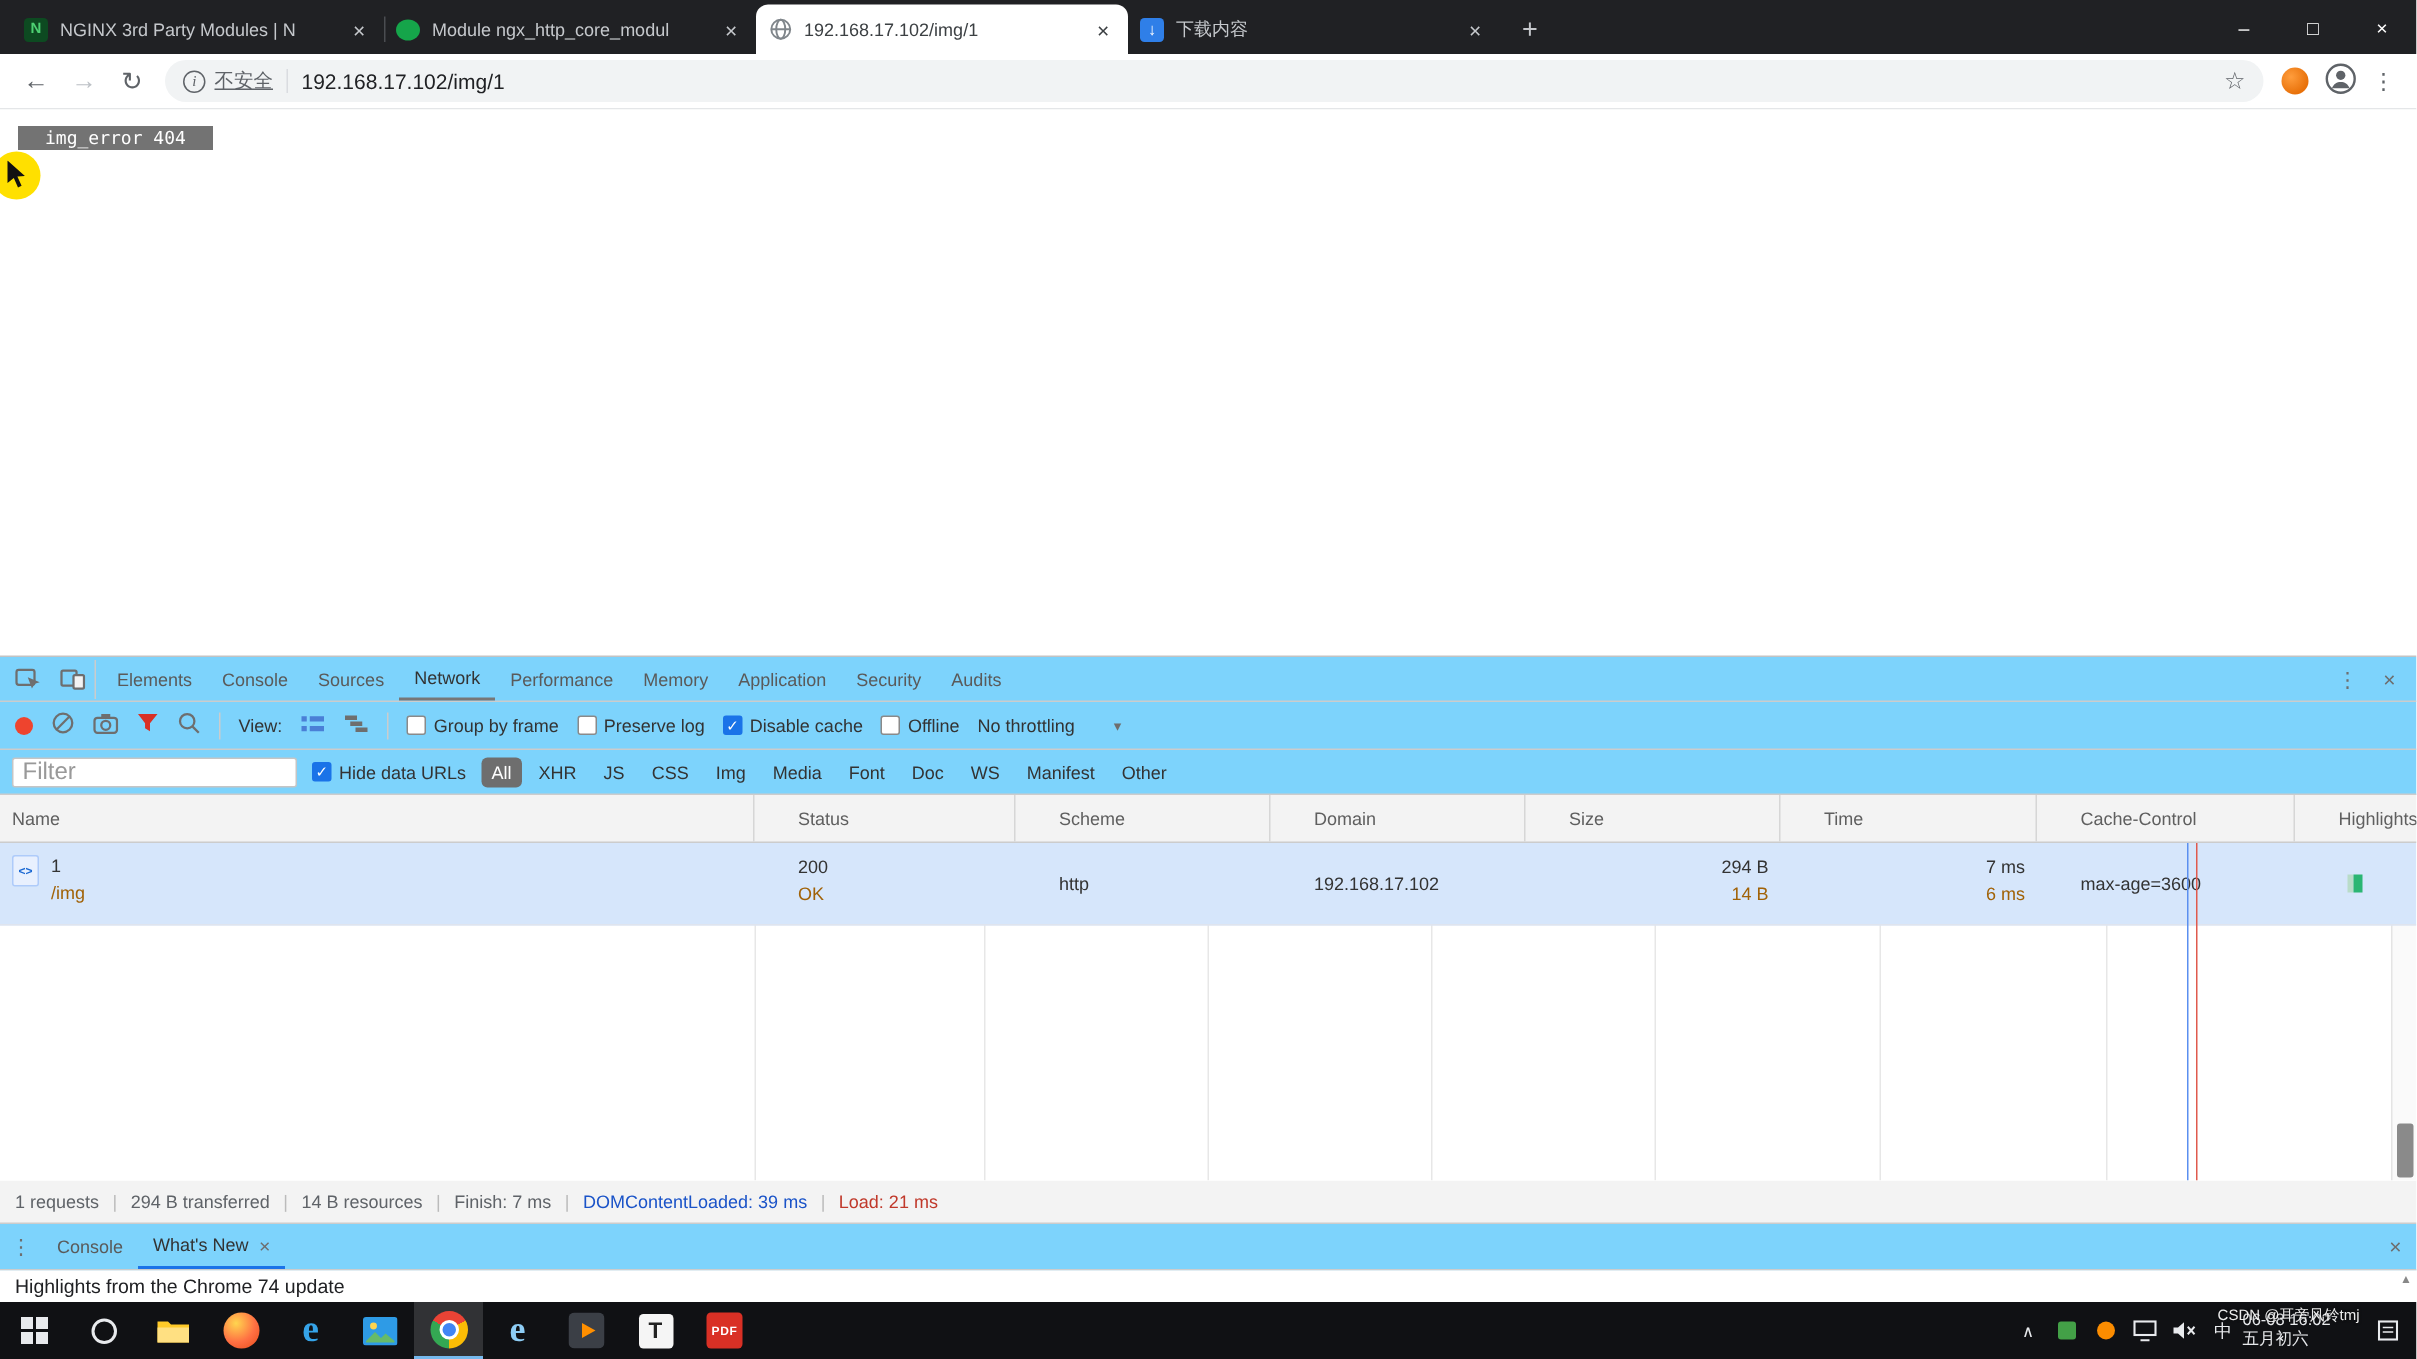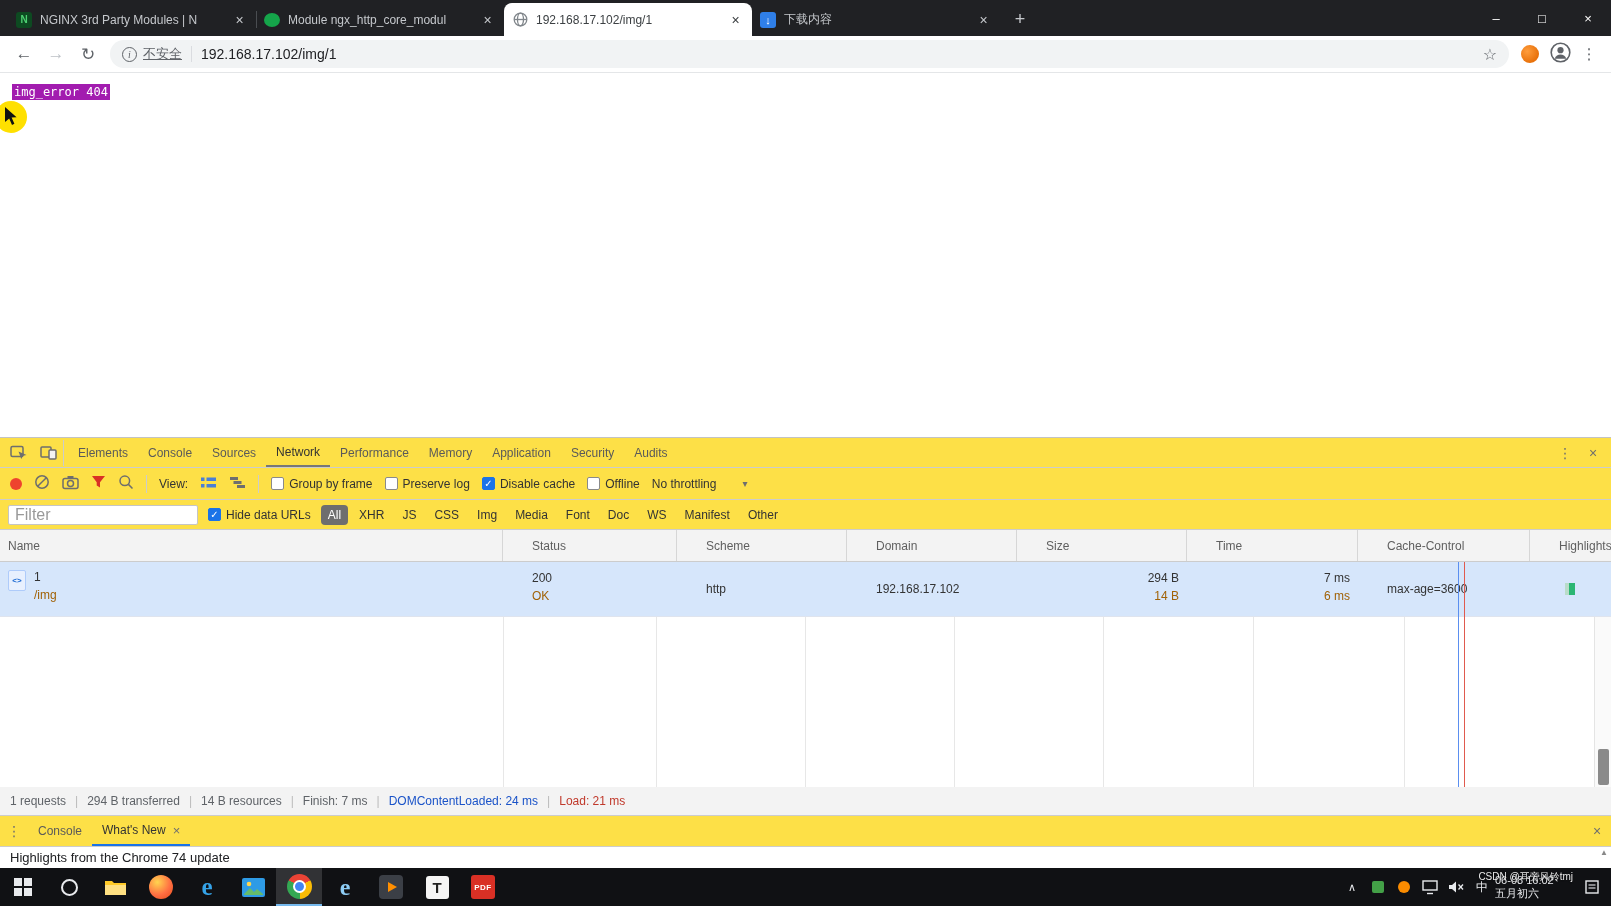--- a/index.html
+++ b/index.html
@@ -31,26 +31,26 @@
   .addr-sep { width:1px; height:16px; background:#dadce0; margin:0 9px; }
   .addr-url { color:#202124; font-size:14px; flex:1; }
   .star-btn { color:#5f6368; font-size:16px; margin-left:auto; }
   .ext-btn { width:30px; height:30px; display:flex; align-items:center; justify-content:center; }
   .ext-dot { width:18px; height:18px; border-radius:50%; background:radial-gradient(circle at 35% 35%, #ff9d3c, #e8710a 70%); }
   .avatar-btn { width:30px; height:30px; display:flex; align-items:center; justify-content:center; }
   .menu-btn { width:28px; height:30px; display:flex; align-items:center; justify-content:center; color:#5f6368; font-size:15px; }
 
   
   .page { position:absolute; top:73px; left:0; right:0; height:364px; background:#fff; overflow:hidden; }
-  .sel-text { position:absolute; left:12px; top:11px; background:#a21caf; color:#fff; font-family:"DejaVu Sans Mono", monospace; font-size:12px; padding:1px 2px; }
+  .sel-text { position:absolute; left:12px; top:11px; background:#737373; color:#fff; font-family:"DejaVu Sans Mono", monospace; font-size:12px; padding:1px 18px; }
   .cursor-blob { position:absolute; left:-5px; top:28px; width:32px; height:32px; border-radius:50%; background:#ffe000; display:flex; align-items:center; justify-content:center; }
 
   
   .devtools { position:absolute; top:437px; left:0; right:0; height:431px; background:#fff; border-top:1px solid #c3c3c3; font-size:12px; }
-  .dt-row { display:flex; align-items:center; background:#fde047; border-bottom:1px solid #ccc; }
+  .dt-row { display:flex; align-items:center; background:#7dd3fc; border-bottom:1px solid #ccc; }
   .dt-tabbar { height:30px; padding:0 4px; }
   .dt-toolicon { width:30px; height:26px; display:flex; align-items:center; justify-content:center; border-right:0; }
   .dt-toolicon.sep-r { border-right:1px solid #ccc; margin-right:4px; }
   .dt-tab { padding:0 10px; height:29px; display:flex; align-items:center; color:#5a5a5a; }
   .dt-tab.active { color:#333; border-bottom:2px solid #777; }
   .dt-right { margin-left:auto; display:flex; align-items:center; }
   .dt-iconbtn { width:28px; height:26px; display:flex; align-items:center; justify-content:center; color:#6e6e6e; font-size:14px; }
 
   .net-toolbar { height:32px; padding:0 10px; gap:12px; }
   .rec-dot { width:12px; height:12px; border-radius:50%; background:#ee442e; }
@@ -378,21 +378,21 @@
     <div class="tbl-scrollbar">
       <div class="scroll-thumb"></div>
     </div>
   </div>
 
   <div class="summary-bar">
     <span class="sum-item">1 requests</span>
     <span class="sum-item">294 B transferred</span>
     <span class="sum-item">14 B resources</span>
     <span class="sum-item">Finish: 7 ms</span>
-    <span class="sum-item sum-dcl">DOMContentLoaded: 24 ms</span>
+    <span class="sum-item sum-dcl">DOMContentLoaded: 39 ms</span>
     <span class="sum-item sum-load">Load: 21 ms</span>
   </div>
 
   <div class="dt-row drawer-tabs">
     <div class="dt-iconbtn">⋮</div>
     <div class="drawer-tab">
         <span>Console</span>
       </div>
     <div class="drawer-tab active">
       <span>What's New</span>

